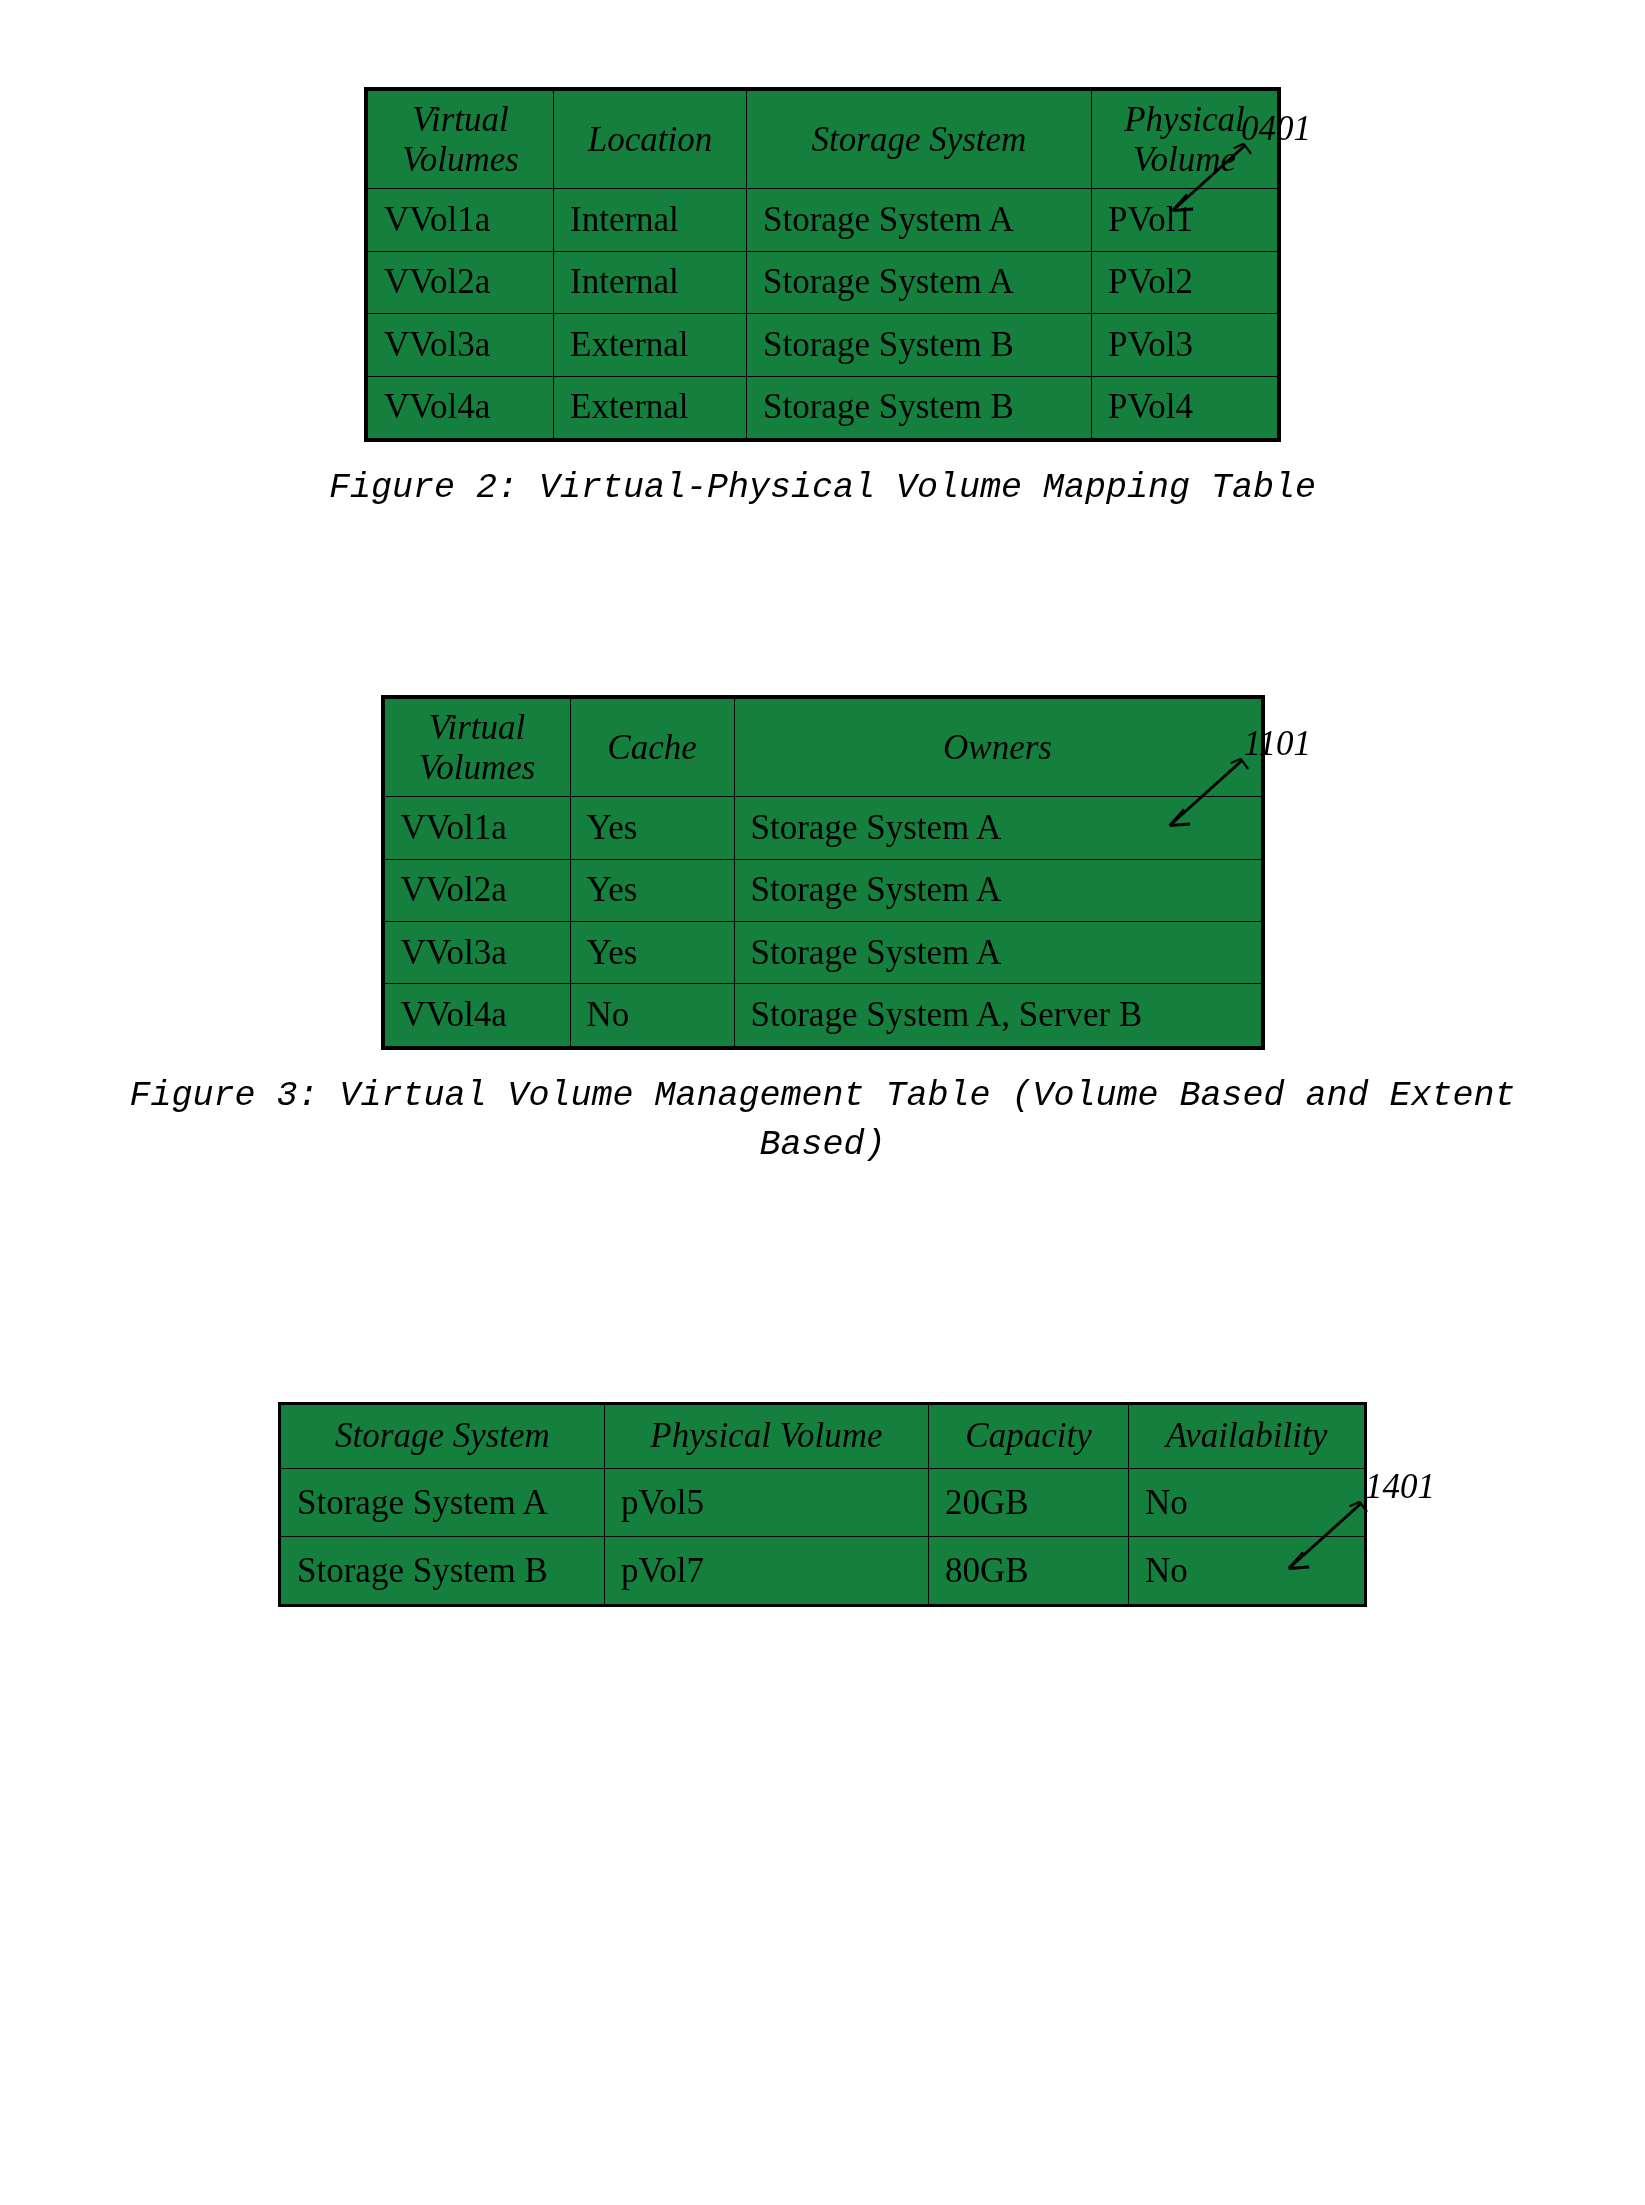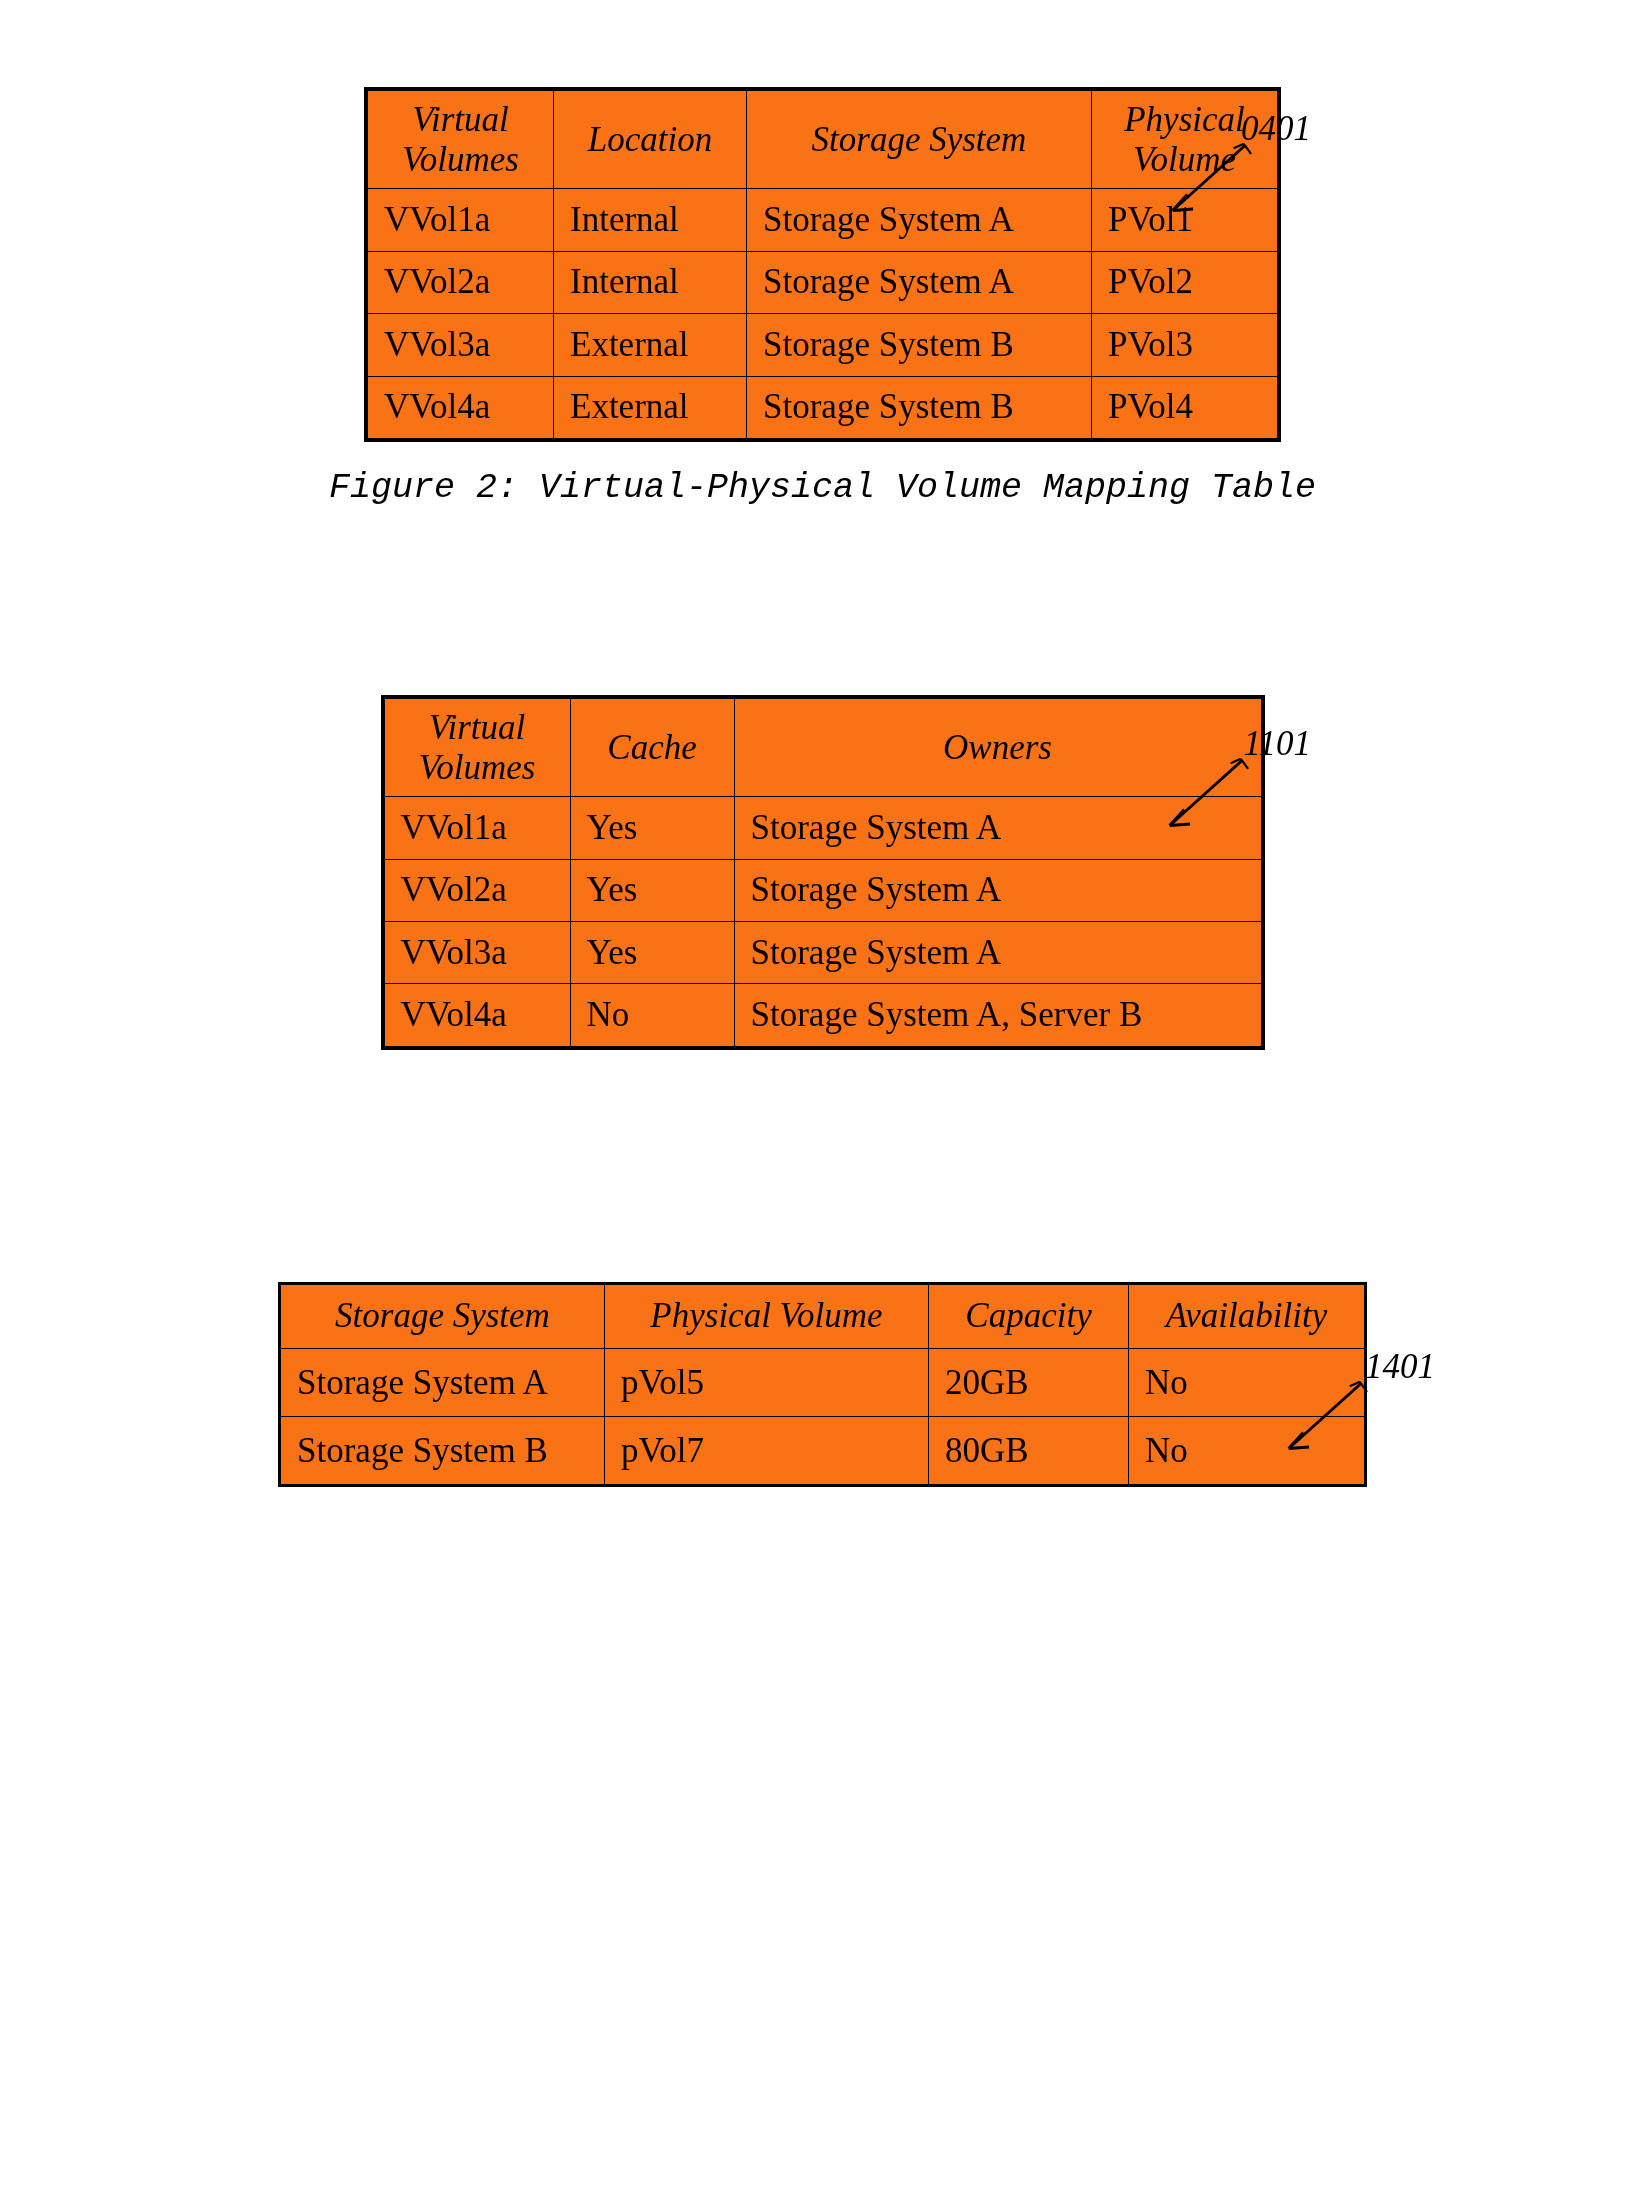--- a/index.html
+++ b/index.html
@@ -17,21 +17,21 @@
     position: relative;
     margin-bottom: 182px;
   }
   .figure-block:last-child {
     margin-bottom: 0;
   }
   table {
     border-collapse: collapse;
     margin: 0 auto;
     font-size: 35px;
-    background: #f97316;
+    background: #15803d;
   }
   table.t1 { border: 4.4px solid #000; }
   table.t2 { border: 4.4px solid #000; }
   table.t3 { border: 3.6px solid #000; }
   th, td {
     border: 1.5px solid #000;
     padding: 8.7px 16px;
     text-align: left;
     vertical-align: middle;
     font-weight: normal;
@@ -158,20 +158,21 @@
         <td>Storage System A, Server B</td>
       </tr>
     </tbody>
   </table>
   <span class="ref-label" style="top:29px; right:247px;">1101</span>
   <svg class="arrow" style="top:58px; right:301px; width:102px; height:87px;" viewBox="0 0 140 120">
     <path d="M120 10 L20 100" stroke="#000" stroke-width="4" fill="none"></path>
     <path d="M20 100 L40 78 M20 100 L48 98" stroke="#000" stroke-width="4" fill="none"></path>
     <path d="M118 8 L128 22 M118 8 L104 14" stroke="#000" stroke-width="3" fill="none"></path>
   </svg>
+  <div class="caption">Figure 3: Virtual Volume Management Table (Volume Based and Extent Based)</div>
 </div>
 
 <div class="figure-block" style="margin-top:232px;">
   <table class="t3">
     <thead>
       <tr>
         <th>Storage System</th>
         <th>Physical Volume</th>
         <th>Capacity</th>
         <th>Availability</th>

